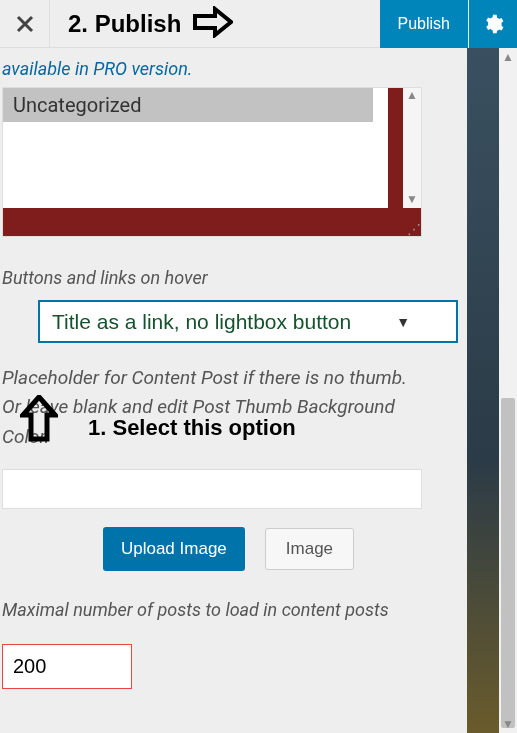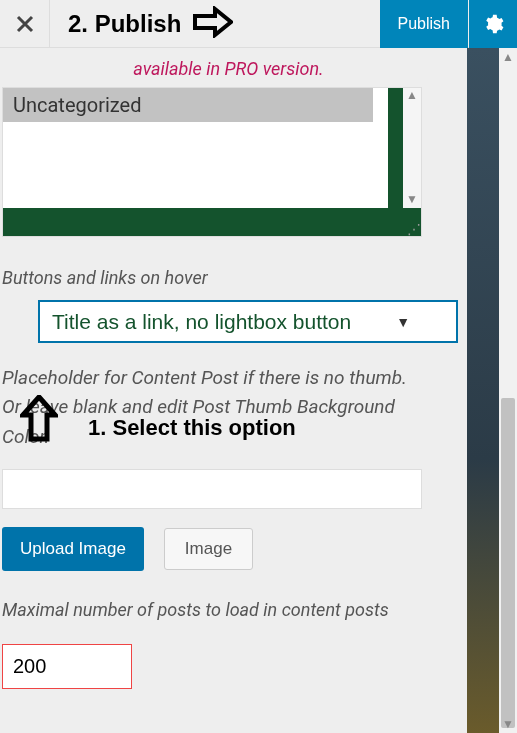--- a/index.html
+++ b/index.html
@@ -69,28 +69,27 @@
     }
     .panel {
       flex: 1;
       padding: 10px 12px 10px 2px;
       overflow-y: auto;
       background: #eee;
       position: relative;
     }
     .sub-text {
       font-style: italic;
-      color: #be185d;
+      color: #0369a1;
       font-size: 18px;
       margin-bottom: 8px;
       margin-left: 0;
-      text-align: center;
     }
     .cat-box {
-      background: #14532d;
+      background: #7f1d1d;
       border: 1px solid #ddd;
       width: 420px;
       height: 150px;
       position: relative;
       margin-bottom: 6px;
     }
     .cat-inner {
       background: #fff;
       width: 385px;
       height: 120px;
@@ -190,20 +189,21 @@
       background: #fff;
       padding: 10px;
       font-size: 16px;
       margin-top: 18px;
     }
     .btn-row {
       display: flex;
       gap: 20px;
       margin-top: 18px;
       align-items: center;
+      justify-content: center;
     }
     .btn-primary {
       background: #0073aa;
       color: #fff;
       border: none;
       padding: 12px 18px;
       font-size: 17px;
       cursor: pointer;
       border-radius: 3px;
     }

